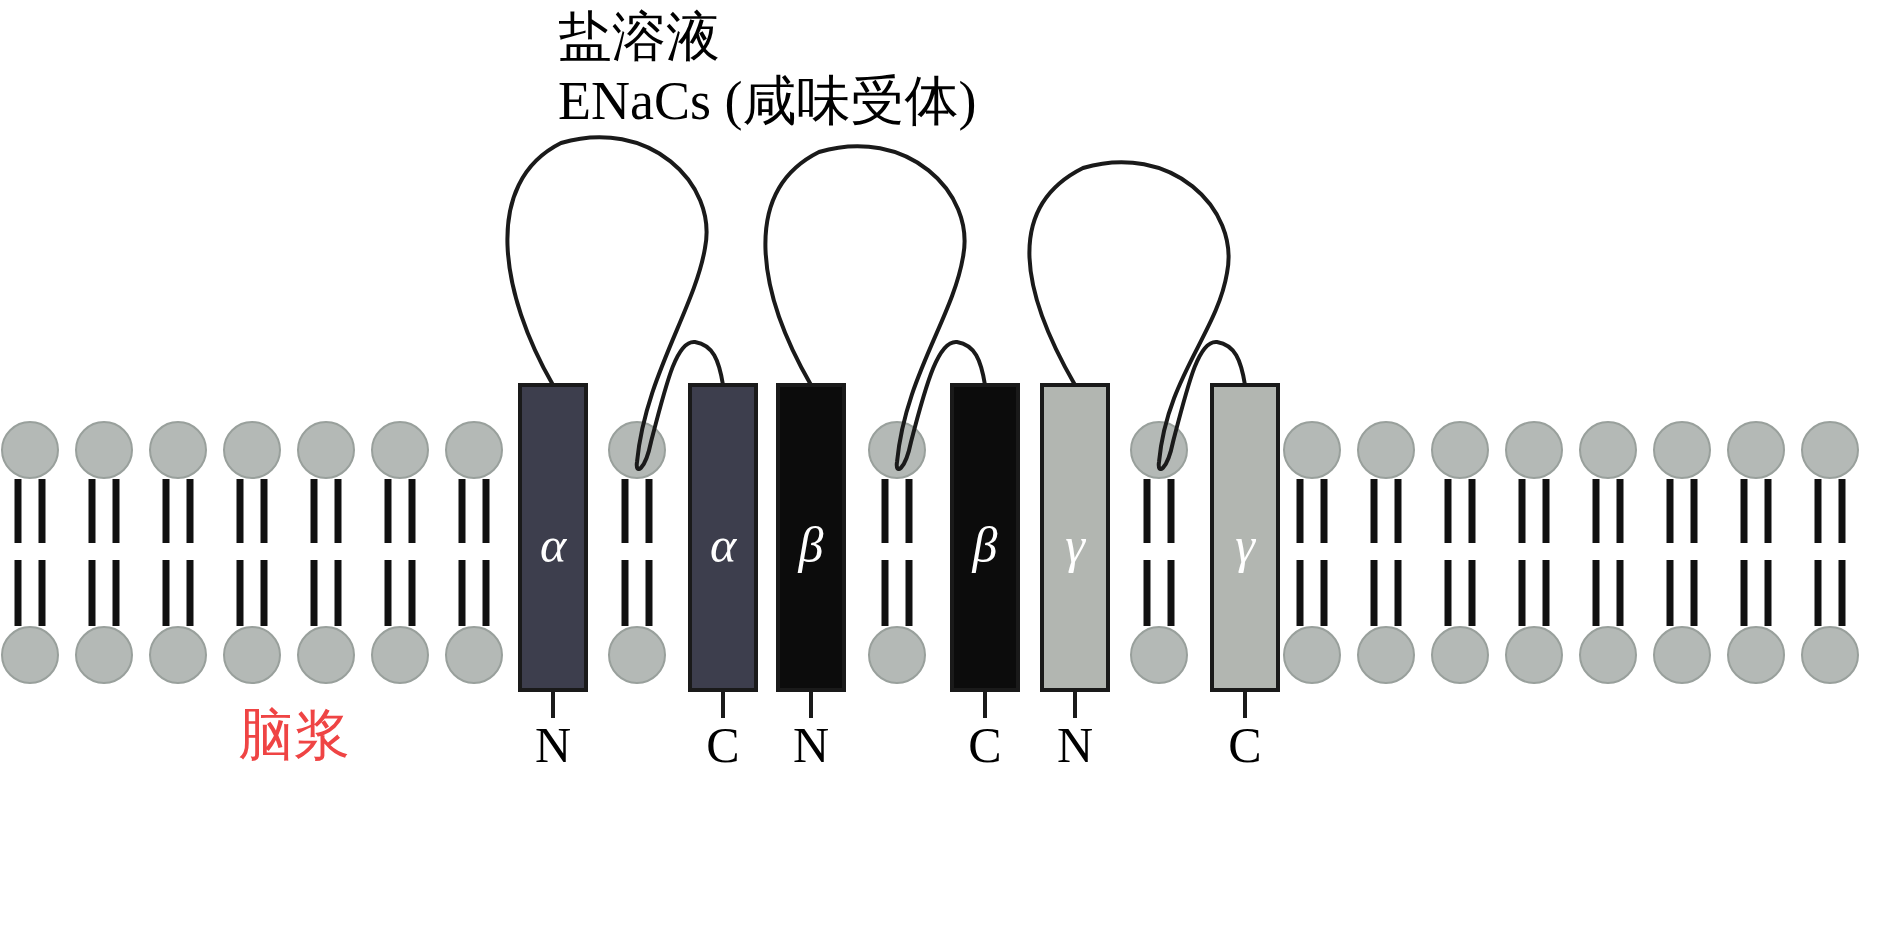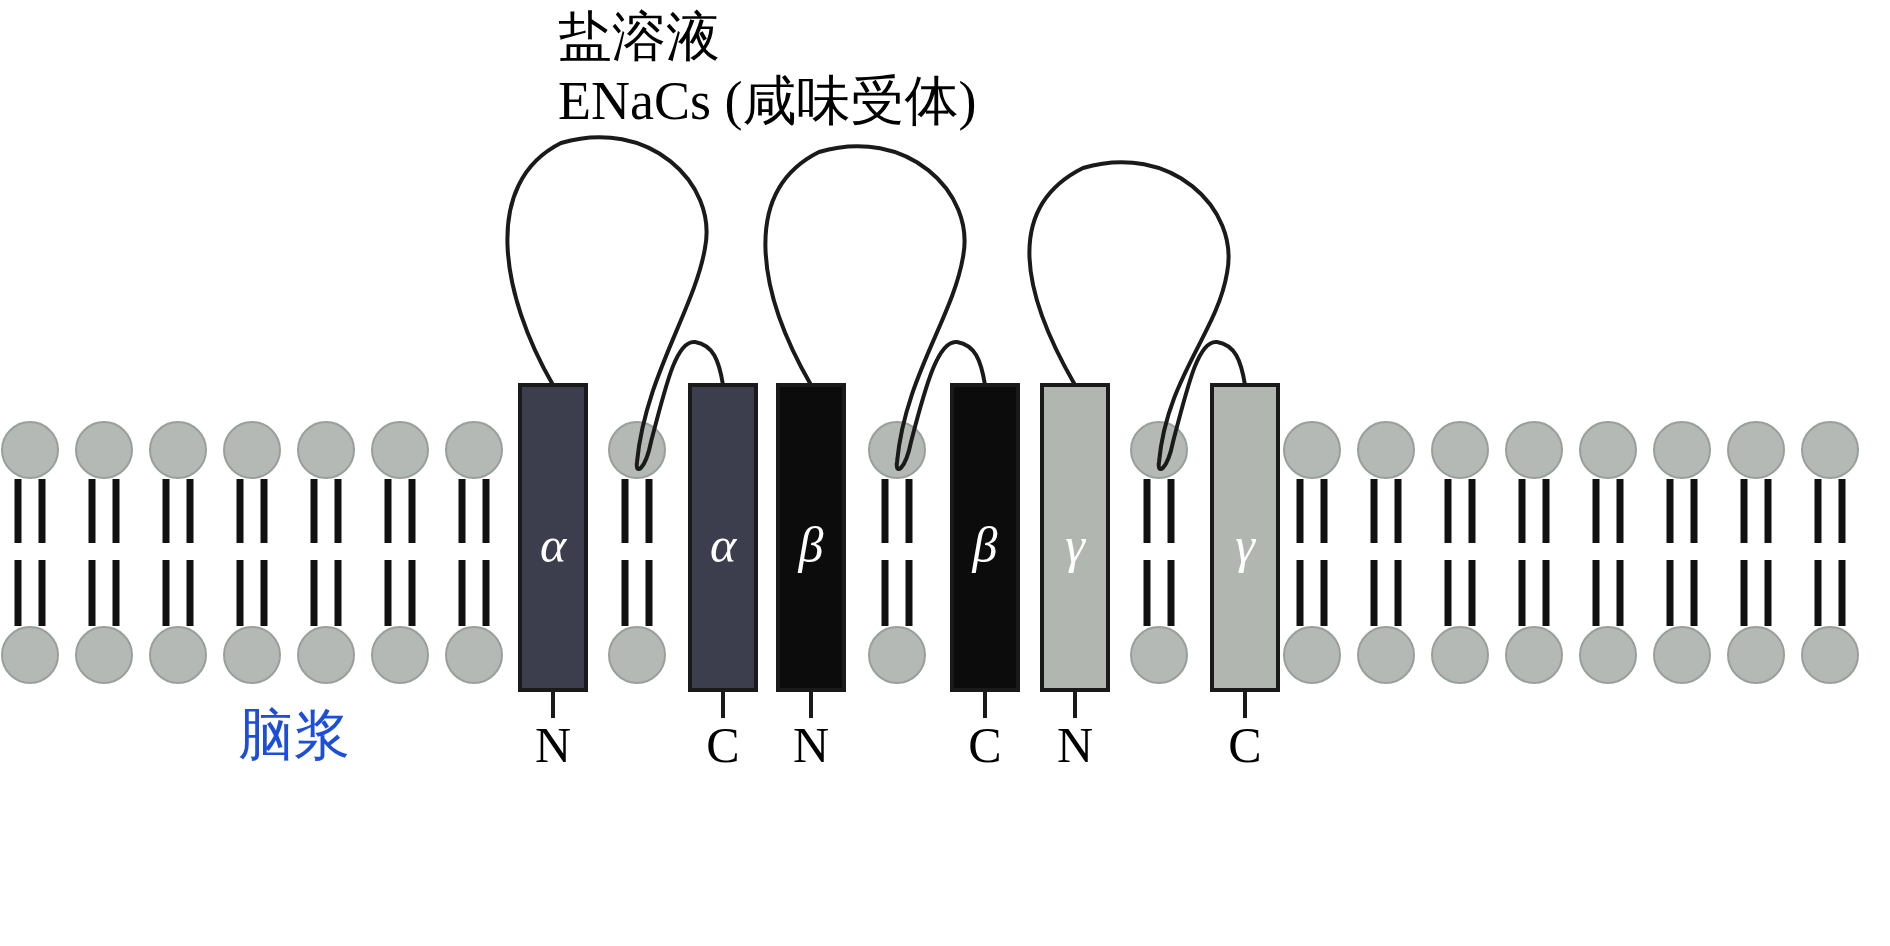--- a/index.html
+++ b/index.html
@@ -28,21 +28,21 @@
     line-height: 62px;
     font-family: "Liberation Serif", serif;
     white-space: nowrap;
   }
   .title-line.l1 { top: 6px; }
   .title-line.l2 { top: 70px; }
   .cytoplasm-label {
     position: absolute;
     left: 238px;
     top: 698px;
-    color: #1d4ed8;
+    color: #ef4444;
     font-size: 56px;
     font-family: "Liberation Serif", serif;
     white-space: nowrap;
   }
 </style>
 </head>
 <body>
 
 <div class="stage">
   <svg id="diagram-svg" class="diagram-svg" width="1890" height="946" viewBox="0 0 1890 946" xmlns="http://www.w3.org/2000/svg">

